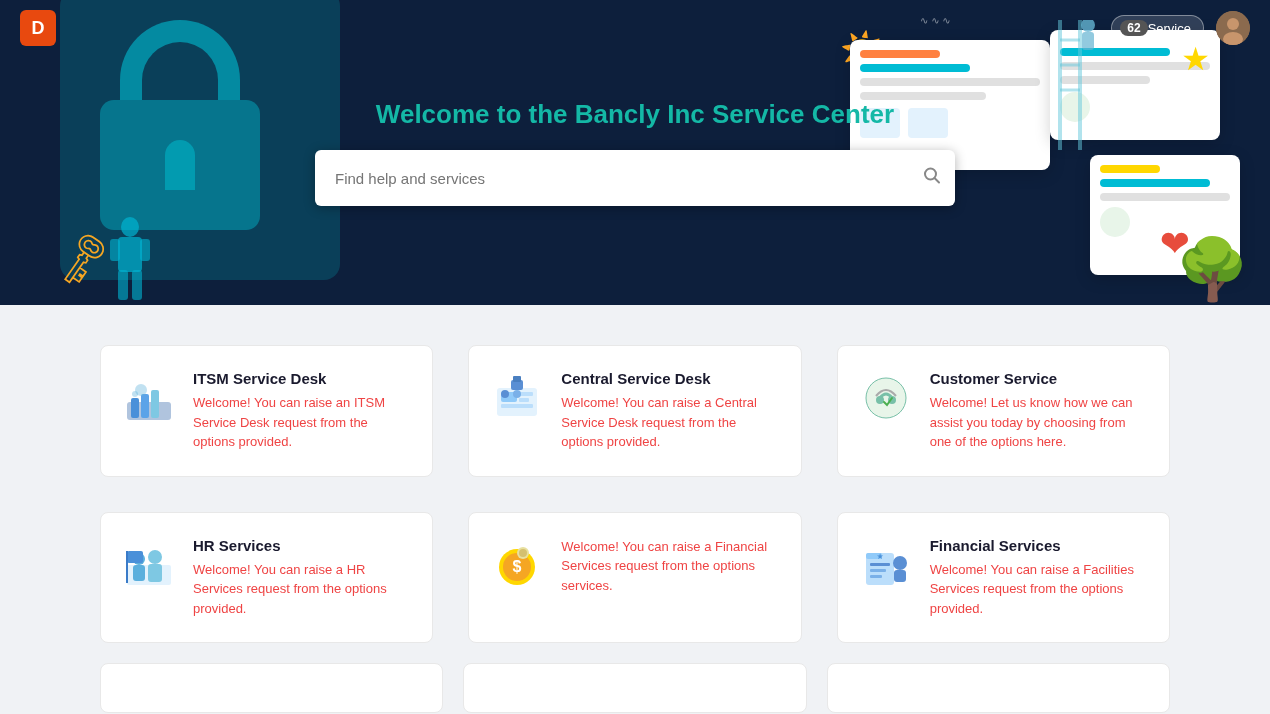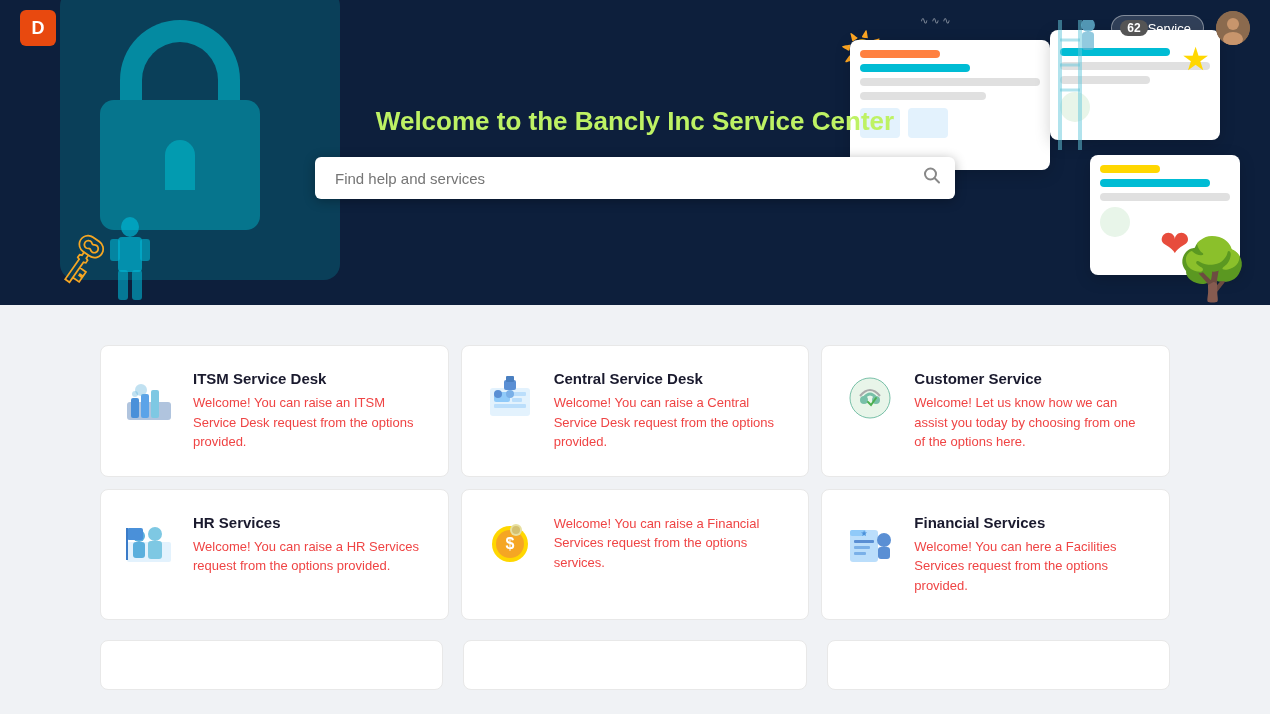--- a/index.html
+++ b/index.html
@@ -59,35 +59,35 @@
       position: relative;
       background: #0d1f3c;
       height: 305px;
       overflow: hidden;
       display: flex;
       flex-direction: column;
       align-items: center;
       justify-content: center;
     }
     .hero-title {
-      color: #bef264;
+      color: #14b8a6;
       font-size: 26px;
       font-weight: 600;
       margin-bottom: 20px;
       z-index: 2;
       position: relative;
     }
     .search-bar-wrap {
       position: relative;
       z-index: 2;
       width: 640px;
     }
     .search-bar {
       width: 100%;
-      height: 42px;
+      height: 56px;
       border-radius: 6px;
       border: none;
       padding: 0 50px 0 20px;
       font-size: 15px;
       color: #666;
       outline: none;
       box-shadow: 0 2px 12px rgba(0,0,0,0.3);
     }
     .search-icon-btn {
       position: absolute;
@@ -163,21 +163,21 @@
     .card-line-yellow { background: #ffd700; width: 60px; }
 
     
     .main-content {
       padding: 40px 100px;
       background: #f0f2f5;
     }
     .cards-grid {
       display: grid;
       grid-template-columns: repeat(3, 1fr);
-      gap: 12px;
+      gap: 35px;
     }
     .service-card {
       background: white;
       border-radius: 8px;
       padding: 24px 20px;
       display: flex;
       gap: 16px;
       align-items: flex-start;
       cursor: pointer;
       transition: box-shadow 0.2s;
@@ -431,21 +431,21 @@
           <rect x="12" y="38" width="12" height="3" rx="1" fill="#7ab0e8"></rect>
 
           <ellipse cx="42" cy="26" rx="7" ry="7" fill="#5a8fd4"></ellipse>
           <rect x="36" y="33" width="12" height="12" rx="3" fill="#5a8fd4"></rect>
 
           <text x="22" y="22" text-anchor="middle" font-size="8" fill="#4a90d9">★</text>
         </svg>
       </div>
       <div class="service-text">
         <h3>Financial Services</h3>
-        <p>Welcome! You can here a Facilities Services request from the options provided.</p>
+        <p>Welcome! You can raise a Facilities Services request from the options provided.</p>
       </div>
     </div>
 
   </div>
 
   <div class="cards-grid-bottom">
     <div class="service-card-partial"></div>
     <div class="service-card-partial"></div>
     <div class="service-card-partial"></div>
   </div>

